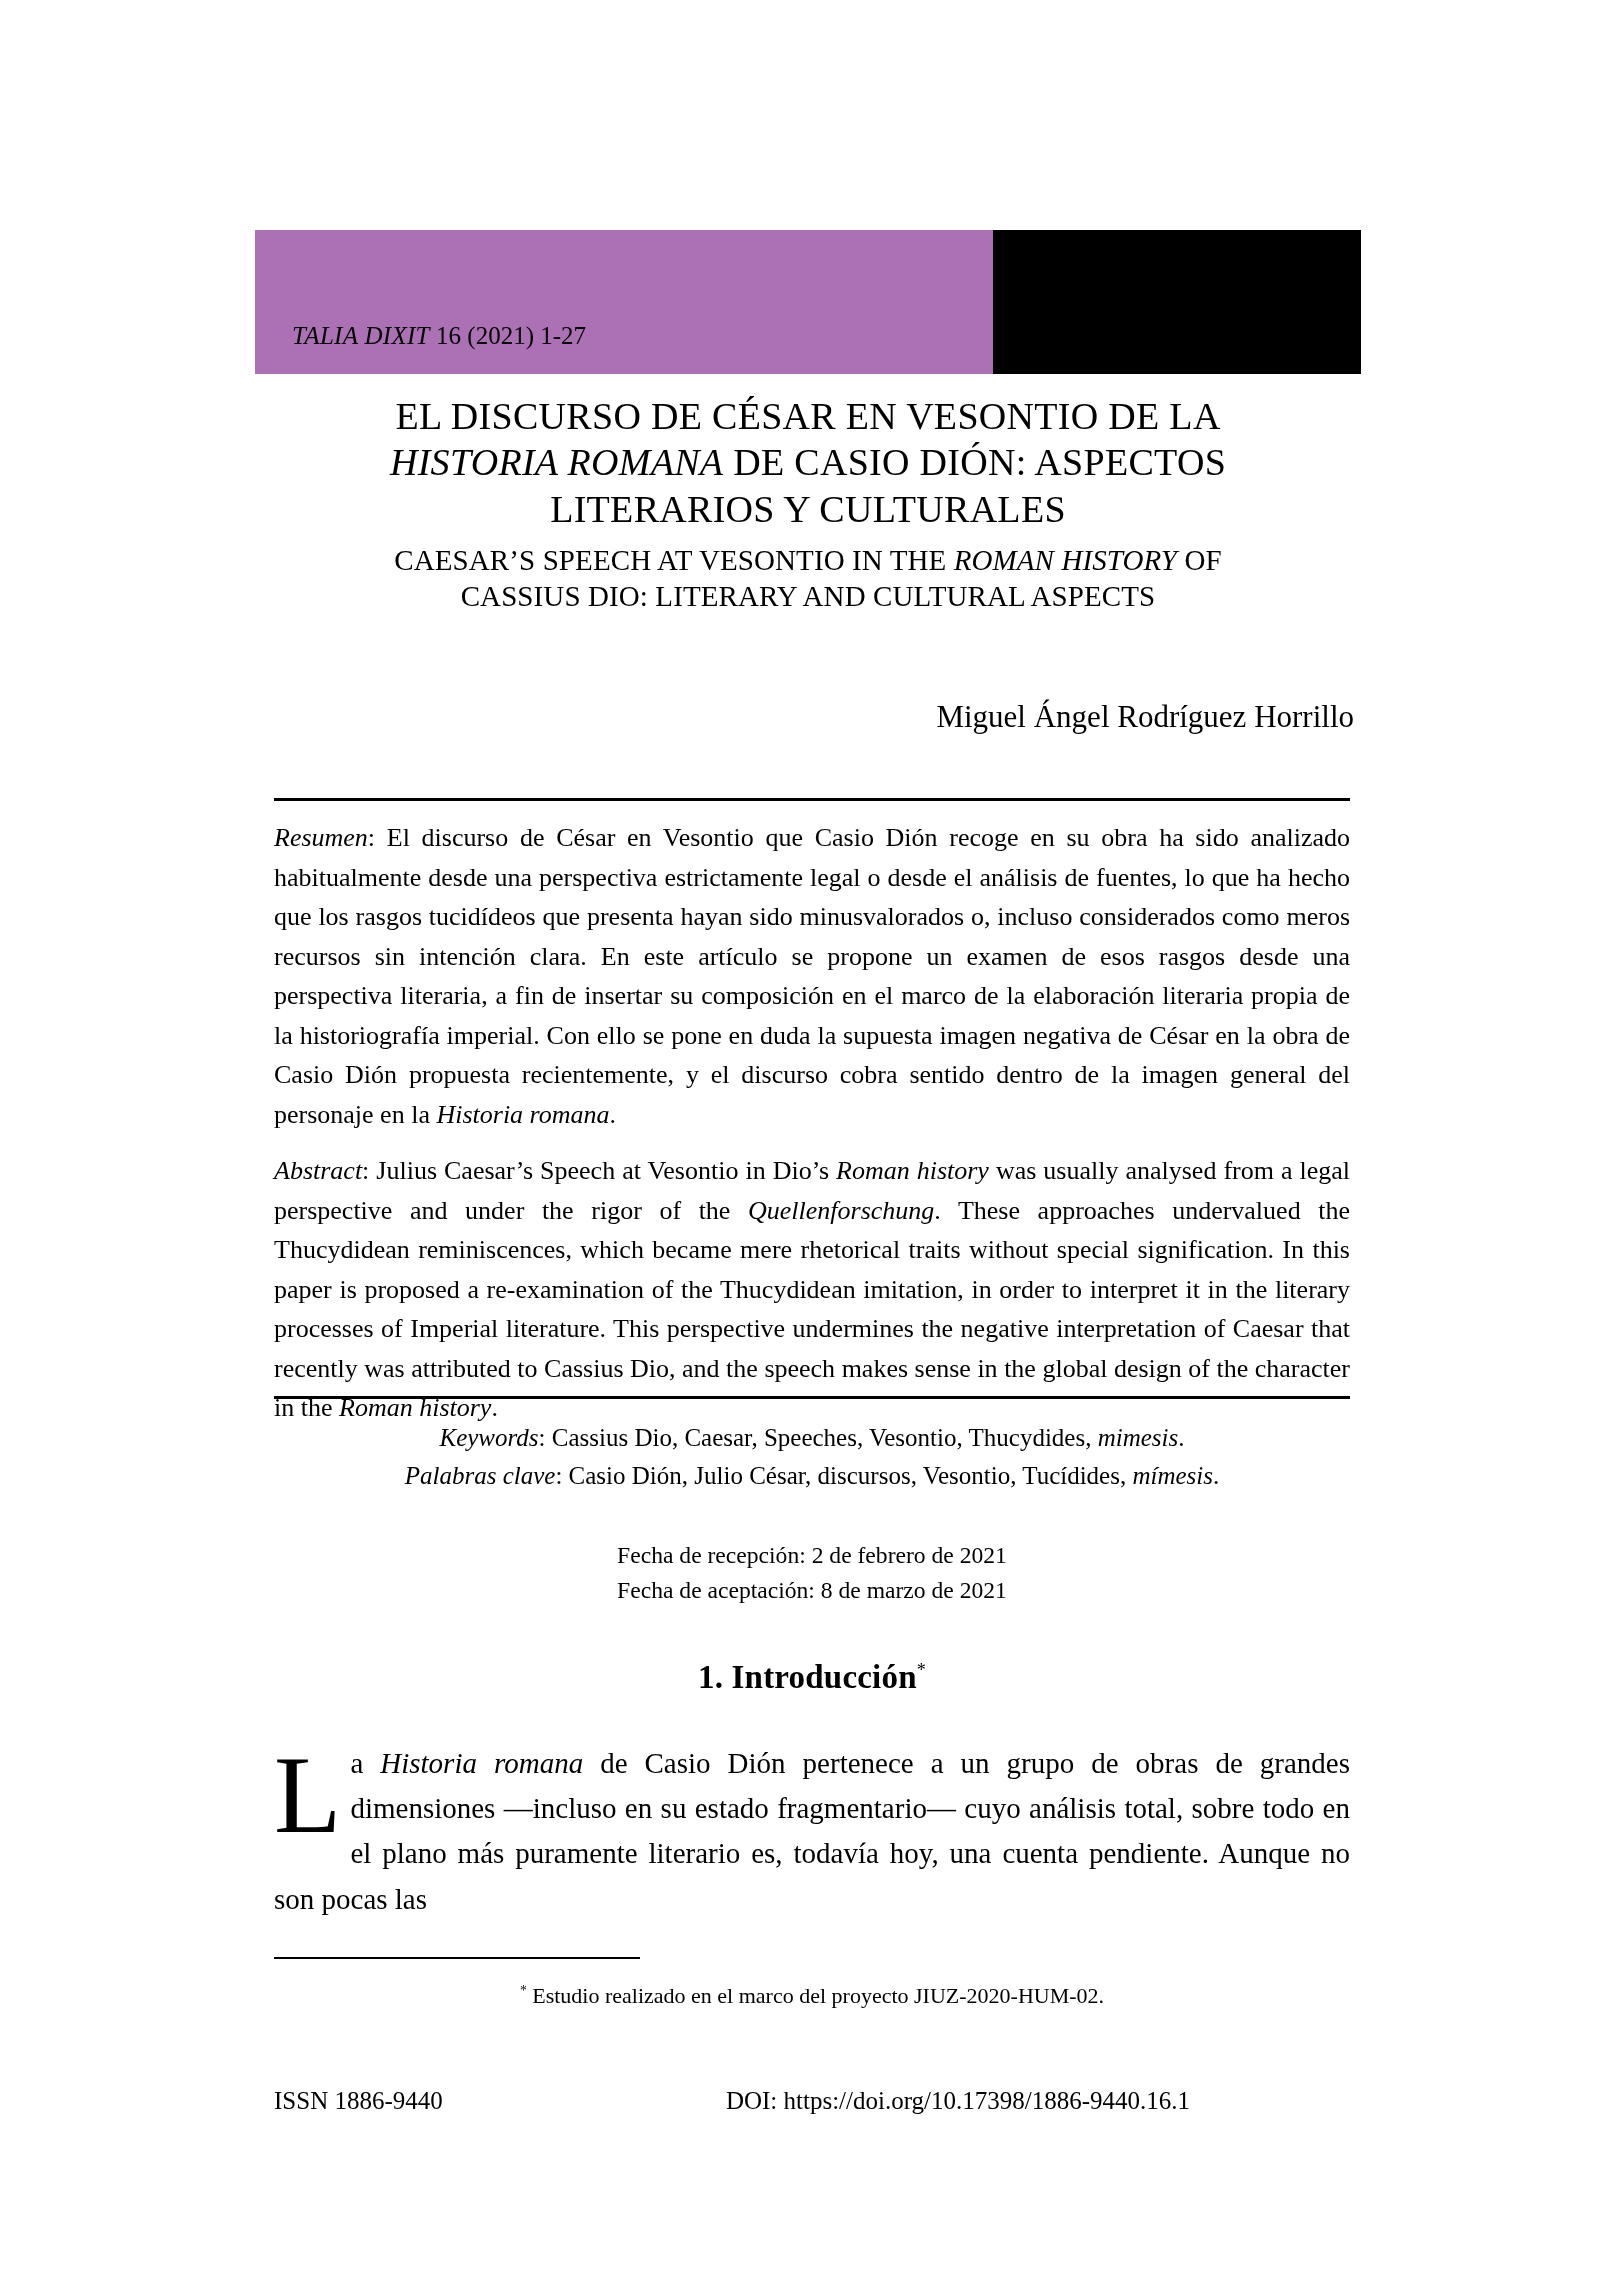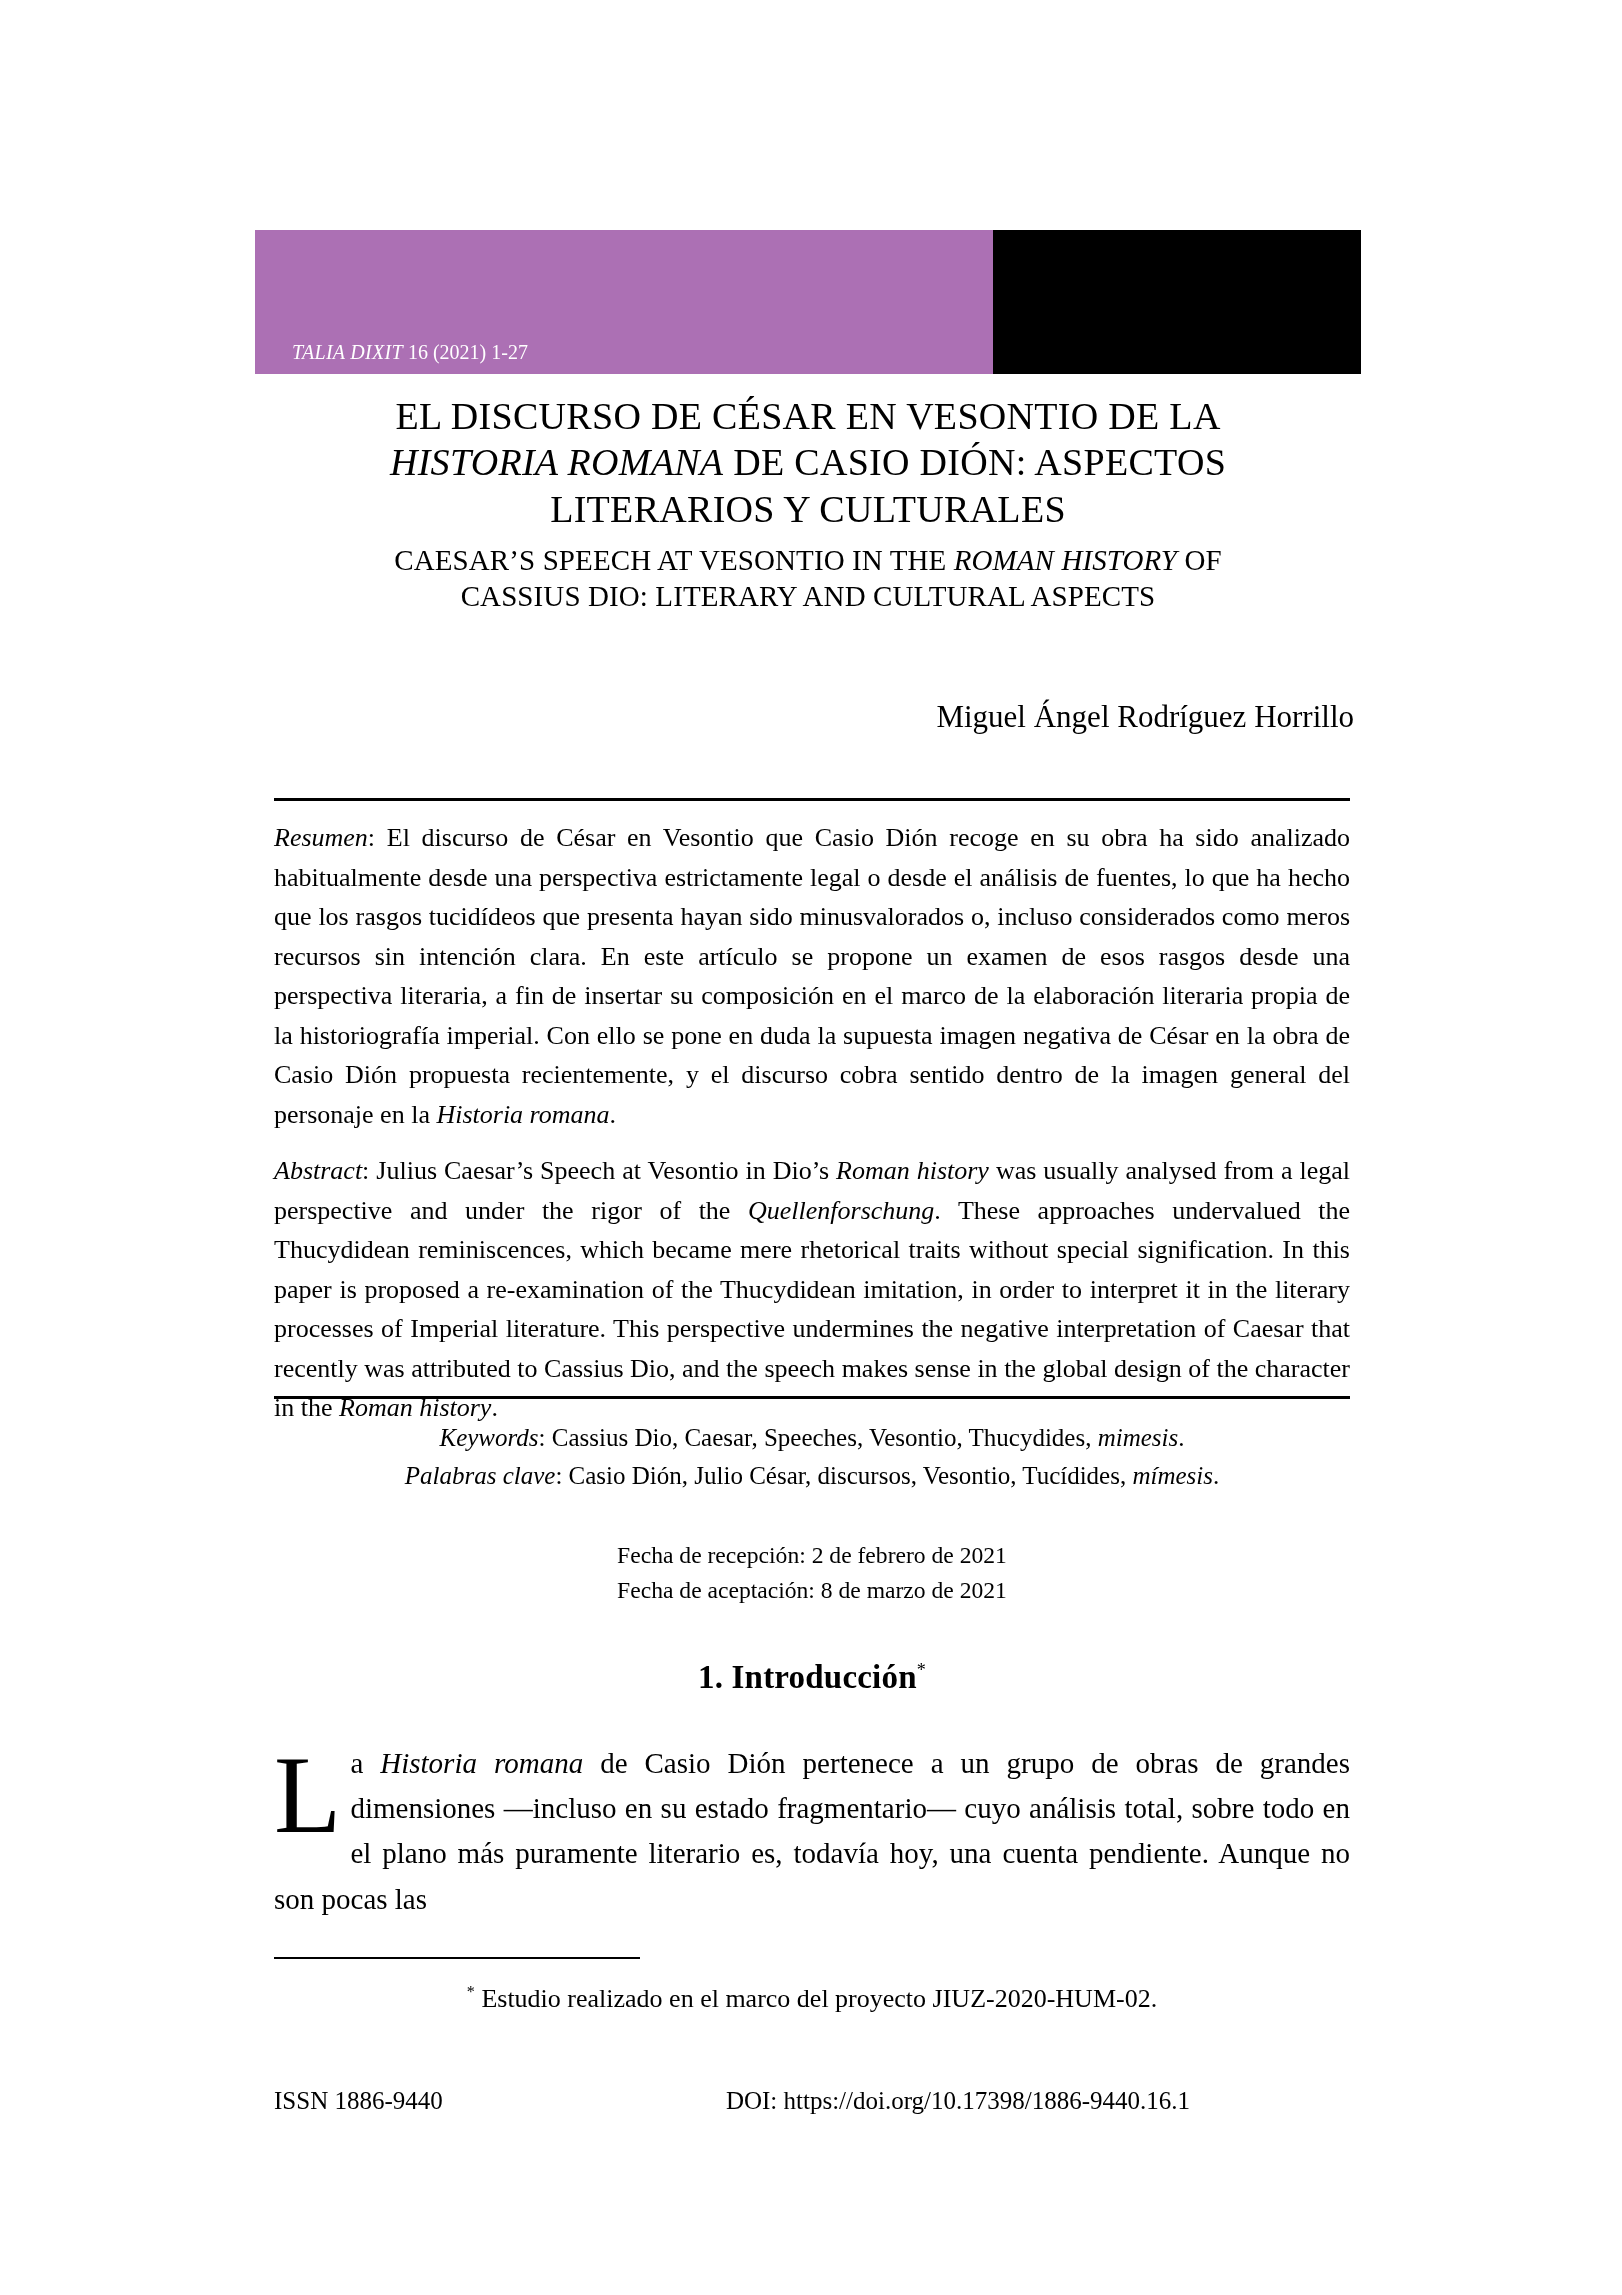--- a/index.html
+++ b/index.html
@@ -40,24 +40,24 @@
     position: relative;
   }
   .banner-black {
     flex: 1 1 auto;
     height: 100%;
     background: #000000;
   }
   .banner-text {
     position: absolute;
     left: 37px;
-    bottom: 11px;
-    font-size: 20px;
+    bottom: 25px;
+    font-size: 25px;
     line-height: 1.1;
-    color: #ffffff;
+    color: #000000;
     white-space: nowrap;
   }
   .banner-text .jname {
     font-style: italic;
     letter-spacing: 0.3px;
   }
 
   
   .title-block {
     position: absolute;
@@ -198,21 +198,21 @@
   }
   .body-par .ital { font-style: italic; }
 
   
   .footnote {
     position: absolute;
     left: 274px;
     top: 1983px;
     width: 1076px;
     text-align: center;
-    font-size: 26px;
+    font-size: 22px;
   }
   .footnote sup {
     font-size: 0.62em;
     vertical-align: super;
   }
 
   
   .footer {
     position: absolute;
     left: 274px;

